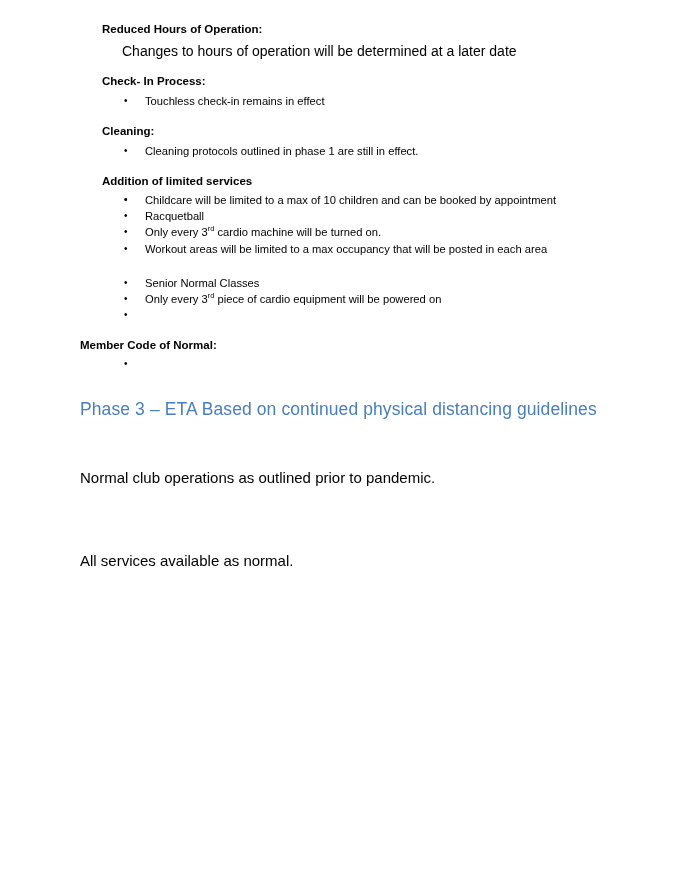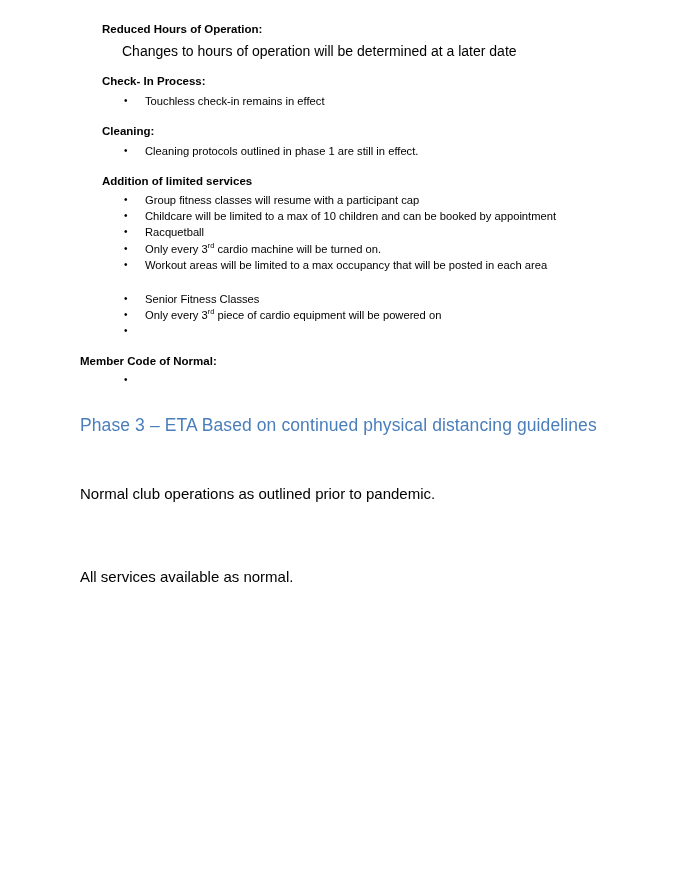--- a/index.html
+++ b/index.html
@@ -128,33 +128,33 @@
       <ul class="bullets ind-a" style="margin-top:4px;">
         <li><span class="dot">•</span><span>Cleaning protocols outlined in phase 1 are still in effect.</span></li>
       </ul>
     </div>
 
     <div class="gap-m"></div>
 
     <div class="sec">
       <div class="heading heading-indent">Addition of limited services</div>
       <ul class="bullets ind-a" style="margin-top:4px;">
-        <li><span class="dot">•</span><span>Group fitness classes will resume with a participant cap</span></li>
+        <li><span class="dot">•</span></li>
         <li><span class="dot">•</span><span>Childcare will be limited to a max of 10 children and can be booked by appointment</span></li>
         <li><span class="dot">•</span><span>Racquetball</span></li>
         <li><span class="dot">•</span><span><span>Only every 3</span><sup>rd</sup><span> cardio machine will be turned on.</span></span></li>
         <li><span class="dot">•</span><span>Workout areas will be limited to a max occupancy that will be posted in each area</span></li>
       </ul>
     </div>
 
     <div class="gap-m"></div>
 
     <div class="sec">
       <ul class="bullets ind-a" style="margin-top:4px;">
-        <li><span class="dot">•</span><span>Senior Fitness Classes</span></li>
+        <li><span class="dot">•</span><span>Senior Normal Classes</span></li>
         <li><span class="dot">•</span><span><span>Only every 3</span><sup>rd</sup><span> piece of cardio equipment will be powered on</span></span></li>
         <li><span class="dot">•</span></li>
       </ul>
     </div>
 
     <div class="gap-xl"></div>
 
     <div class="sec">
       <div class="heading heading-indent-2">Member Code of Normal:</div>
       <ul class="bullets ind-b" style="margin-top:4px;">

